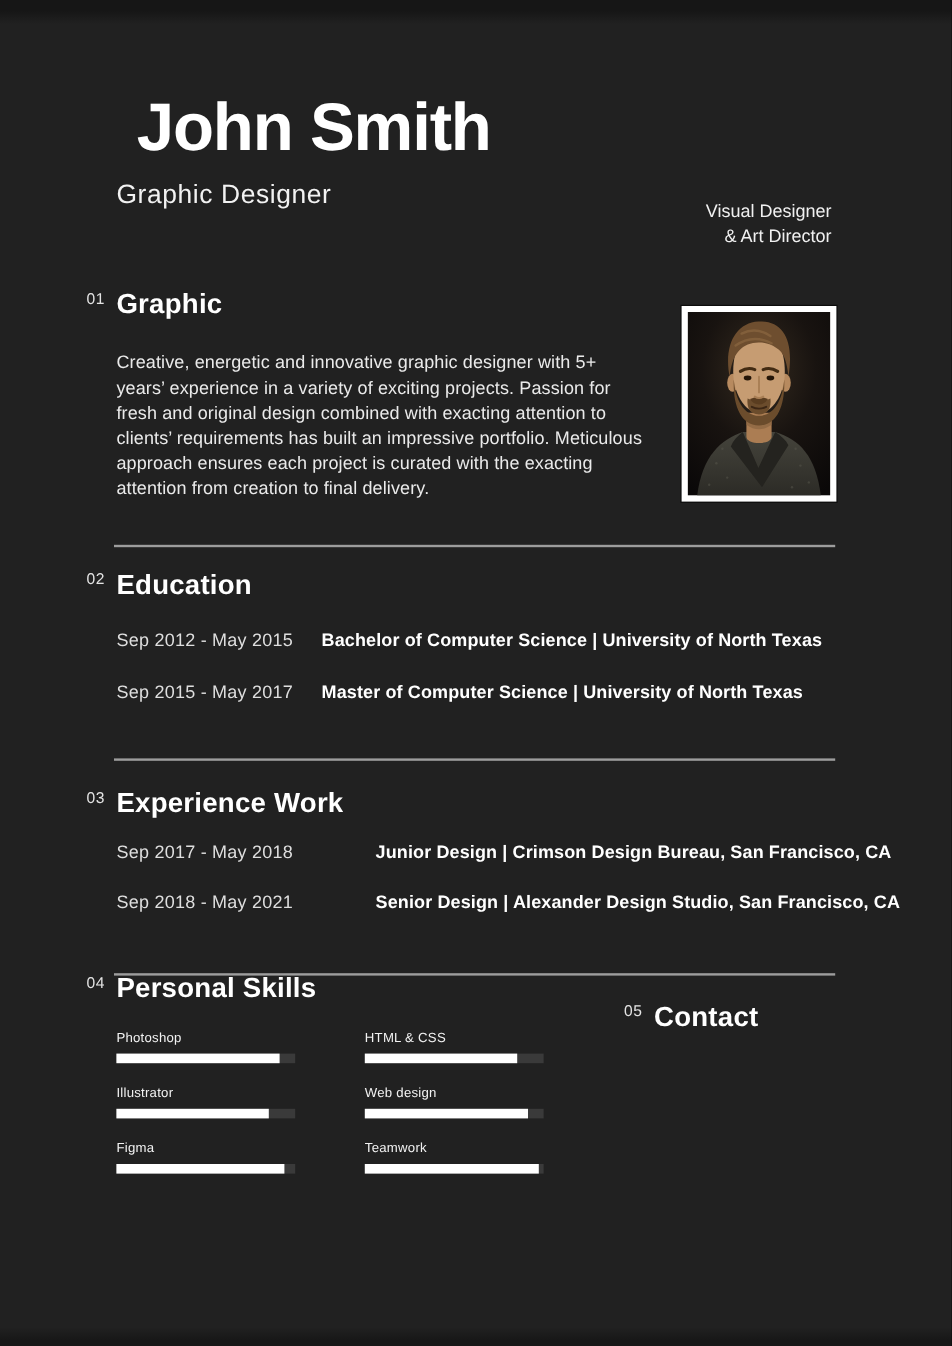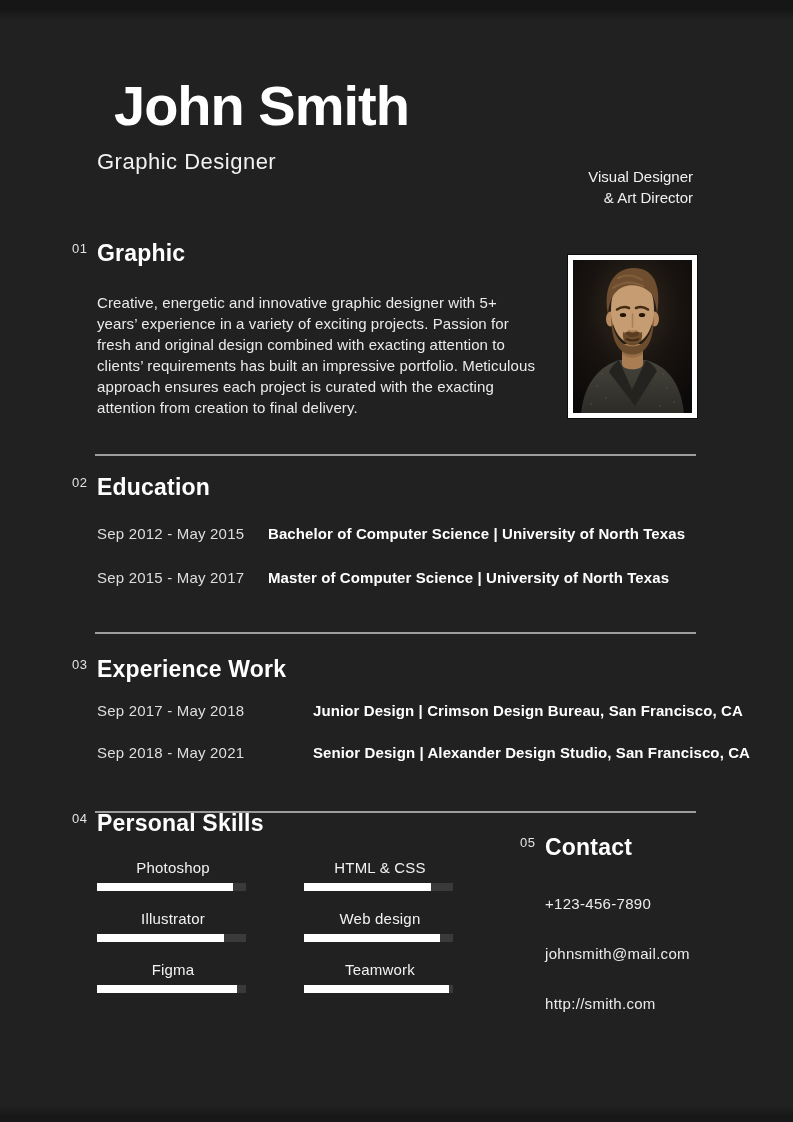--- a/index.html
+++ b/index.html
@@ -89,21 +89,21 @@
   .sec-skills { top: 809px; width: 360px; }
   .skills-grid {
     margin-top: 22px;
     display: grid;
     grid-template-columns: 152px 152px;
     grid-template-rows: repeat(3, auto);
     grid-auto-flow: column;
     column-gap: 55px; row-gap: 19px;
   }
   .skill-label {
-    font-size: 15px; font-weight: 400; color: #f2f2f2; letter-spacing: 0.2px; text-align: center;
+    font-size: 11px; font-weight: 400; color: #f2f2f2; letter-spacing: 0.2px;
   }
   .skill-track {
     margin-top: 7px; width: 149px; height: 8px; background: #3a3a3a;
   }
   .skill-fill { height: 100%; background: #ffffff; }
 
   
   .sec-contact { top: 833px; left: 545px; width: 180px; }
   .contact-items { margin-top: 34px; }
   .contact-item {
@@ -255,20 +255,15 @@
         <div class="skill-label">Teamwork</div>
         <div class="skill-track">
             <div class="skill-fill" style="width: 97%;"></div>
           </div>
       </div>
     </div>
   </section>
 
   <section class="sec sec-contact">
     <h2><span class="num">05</span><span>Contact</span></h2>
-    <div class="contact-items">
-      <div class="contact-item">+123-456-7890</div>
-      <div class="contact-item">johnsmith@mail.com</div>
-      <div class="contact-item">http://smith.com</div>
-    </div>
   </section>
 
 </div>
 
 </body></html>

